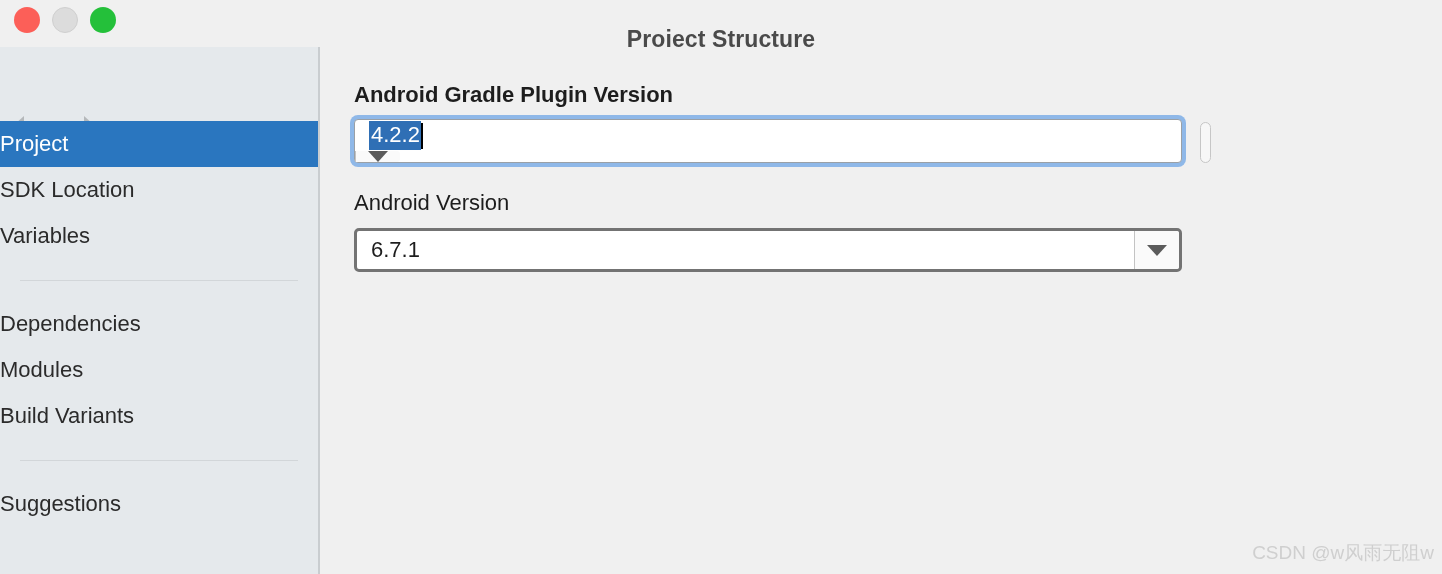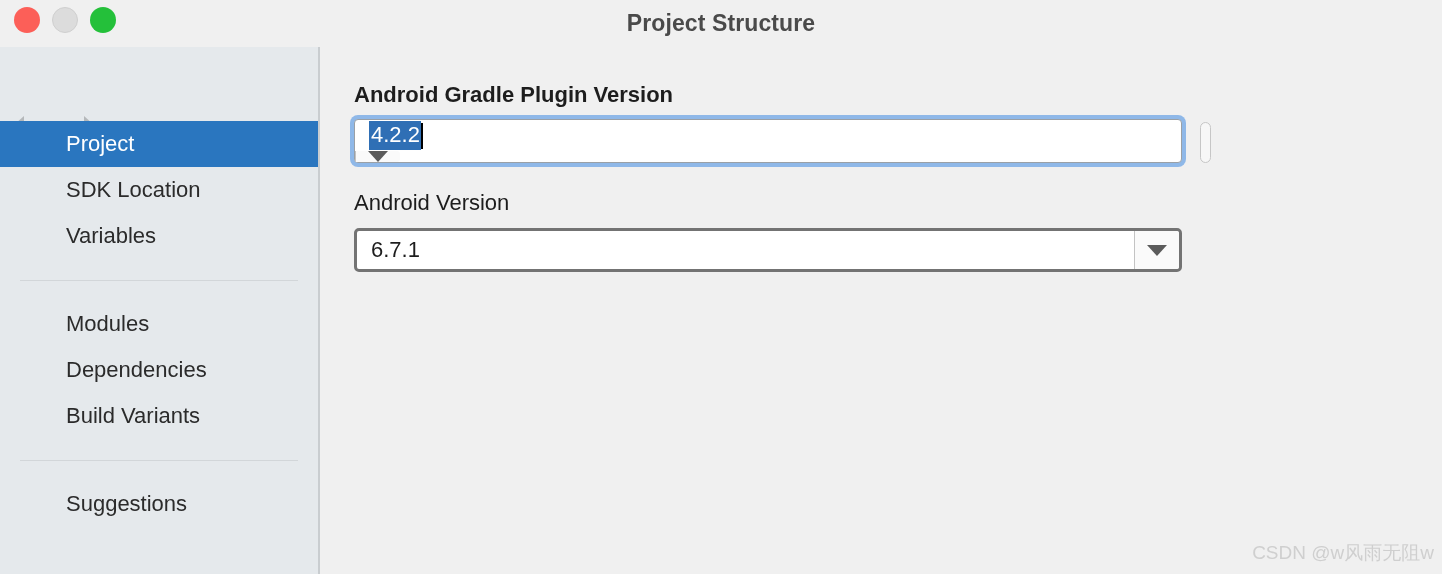--- a/index.html
+++ b/index.html
@@ -42,21 +42,21 @@
     border-radius: 50%;
     box-sizing: border-box;
   }
   .tl-close  { background: #fc5f58; }
   .tl-min    { background: #dcdcdc; border: 1px solid #cfcfcf; }
   .tl-max    { background: #24c03a; }
 
   .window-title {
     position: absolute;
     left: 0;
-    top: 0;
+    top: 16px;
     width: 1442px;
     height: 47px;
     line-height: 47px;
     text-align: center;
     font-size: 23px;
     font-weight: bold;
     color: #4a4a4a;
     letter-spacing: 0.1px;
   }
 
@@ -93,21 +93,20 @@
   .side-list {
     position: absolute;
     left: 0;
     top: 68px;
     width: 318px;
   }
   .side-item {
     position: relative;
     height: 46px;
     line-height: 46px;
-    padding-left: 66px;
     font-size: 22px;
     color: #2b2b2b;
     box-sizing: border-box;
     white-space: nowrap;
   }
   .side-item.selected {
     background: #2a76bf;
     color: #ffffff;
   }
   .side-divider {
@@ -259,24 +258,24 @@
       <div class="side-item">
         <span>SDK Location</span>
       </div>
       <div class="side-item">
         <span>Variables</span>
       </div>
 
       <div class="side-divider"></div>
 
       <div class="side-item">
+        <span>Dependencies</span>
+      </div>
+      <div class="side-item">
         <span>Modules</span>
-      </div>
-      <div class="side-item">
-        <span>Dependencies</span>
       </div>
       <div class="side-item">
         <span>Build Variants</span>
       </div>
 
       <div class="side-divider"></div>
 
       <div class="side-item">
         <span>Suggestions</span>
       </div>

